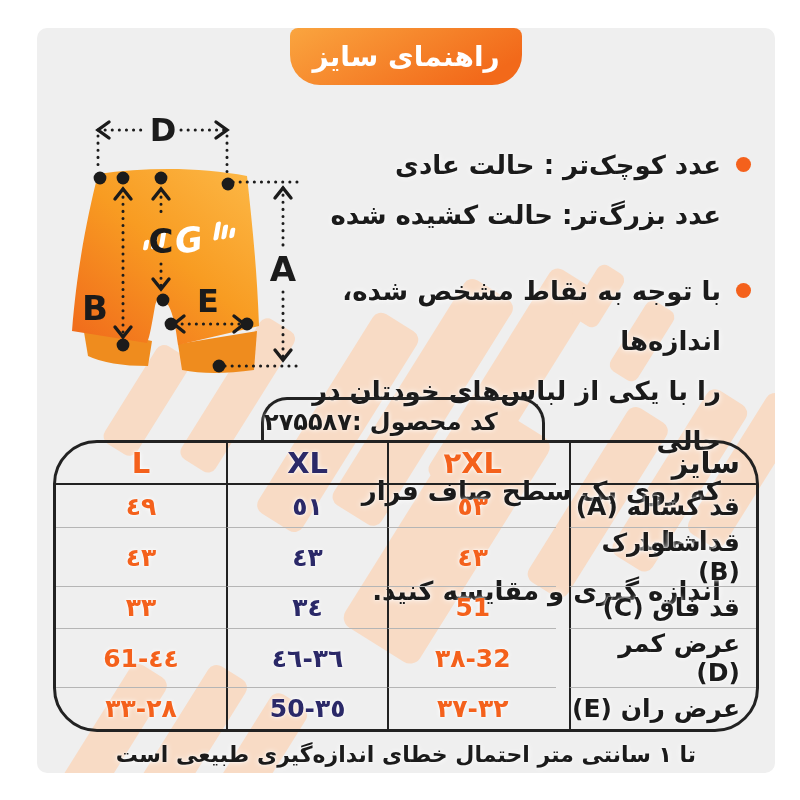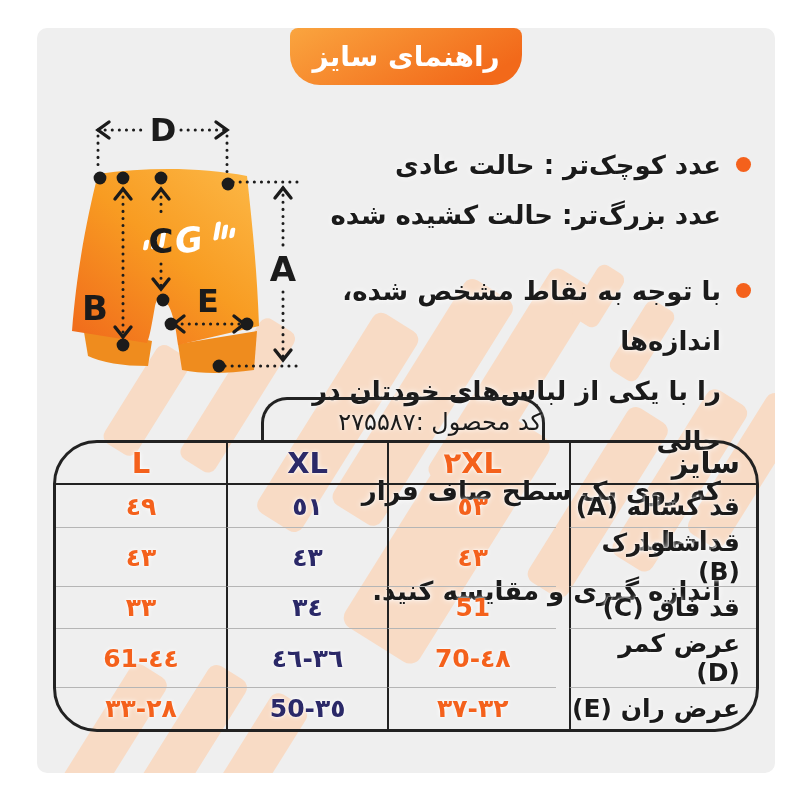--- a/index.html
+++ b/index.html
@@ -30,21 +30,21 @@
   .bullet-dot{position:absolute; right:2px; top:17px; width:15px; height:15px;
               border-radius:50%; background:var(--accent-orange);}
   .bullet-text{font-size:26px; font-weight:bold; line-height:50px; text-align:right;
                white-space:pre-line; color:var(--text-dark);
                text-shadow:0 0 6px #fff,0 0 2px #fff;}
   .bullet-item.second{margin-top:36px;}
 
   .code-tab{position:absolute; left:224px; top:369px; width:284px; height:46px;
             border:3px solid var(--line-dark); border-bottom:none;
             border-radius:26px 26px 0 0; display:flex; align-items:center;
-            justify-content:flex-start; font-size:24px; font-weight:normal; direction:rtl;
+            justify-content:flex-end; font-size:24px; font-weight:bold; direction:rtl;
             text-shadow:0 0 5px #fff;}
 
   .size-table{position:absolute; left:16px; top:412px; width:706px; height:292px;
               border:3px solid var(--line-dark); border-radius:44px; overflow:hidden;
               display:grid; direction:ltr;
               grid-template-columns:24.3% 23% 24.2% 28.5%;
               grid-template-rows:repeat(6,1fr);}
   .cell{display:flex; align-items:center; justify-content:center;
         font-weight:bold; font-size:25px; text-shadow:0 0 5px #fff,0 0 2px #fff;}
   .cell.vline{border-left:2.5px solid var(--line-dark);}
@@ -211,23 +211,24 @@
       <div class="cell num rsep vline c-orange">٤٣</div>
       <div class="cell rsep vline label">قد شلوارک (B)</div>
 
       <div class="cell num rsep c-orange">٣٣</div>
       <div class="cell num rsep vline c-navy">٣٤</div>
       <div class="cell num rsep vline c-orange">51</div>
       <div class="cell rsep vline label">قد فاق (C)</div>
 
       <div class="cell num rsep c-orange">61-٤٤</div>
       <div class="cell num rsep vline c-navy">٣٦-٤٦</div>
-      <div class="cell num rsep vline c-orange">70-٤٨</div>
+      <div class="cell num rsep vline c-orange">٣٨-32</div>
       <div class="cell rsep vline label">عرض کمر (D)</div>
 
       <div class="cell num rsep c-orange">٢٨-٣٣</div>
       <div class="cell num rsep vline c-navy">50-٣٥</div>
       <div class="cell num rsep vline c-orange">٣٢-٣٧</div>
       <div class="cell rsep vline label">عرض ران (E)</div>
     </div>
 
+    <div class="footer-note">تا ١ سانتی متر احتمال خطای اندازه‌گیری طبیعی است</div>
   </div>
 </div>
 
 </body></html>

